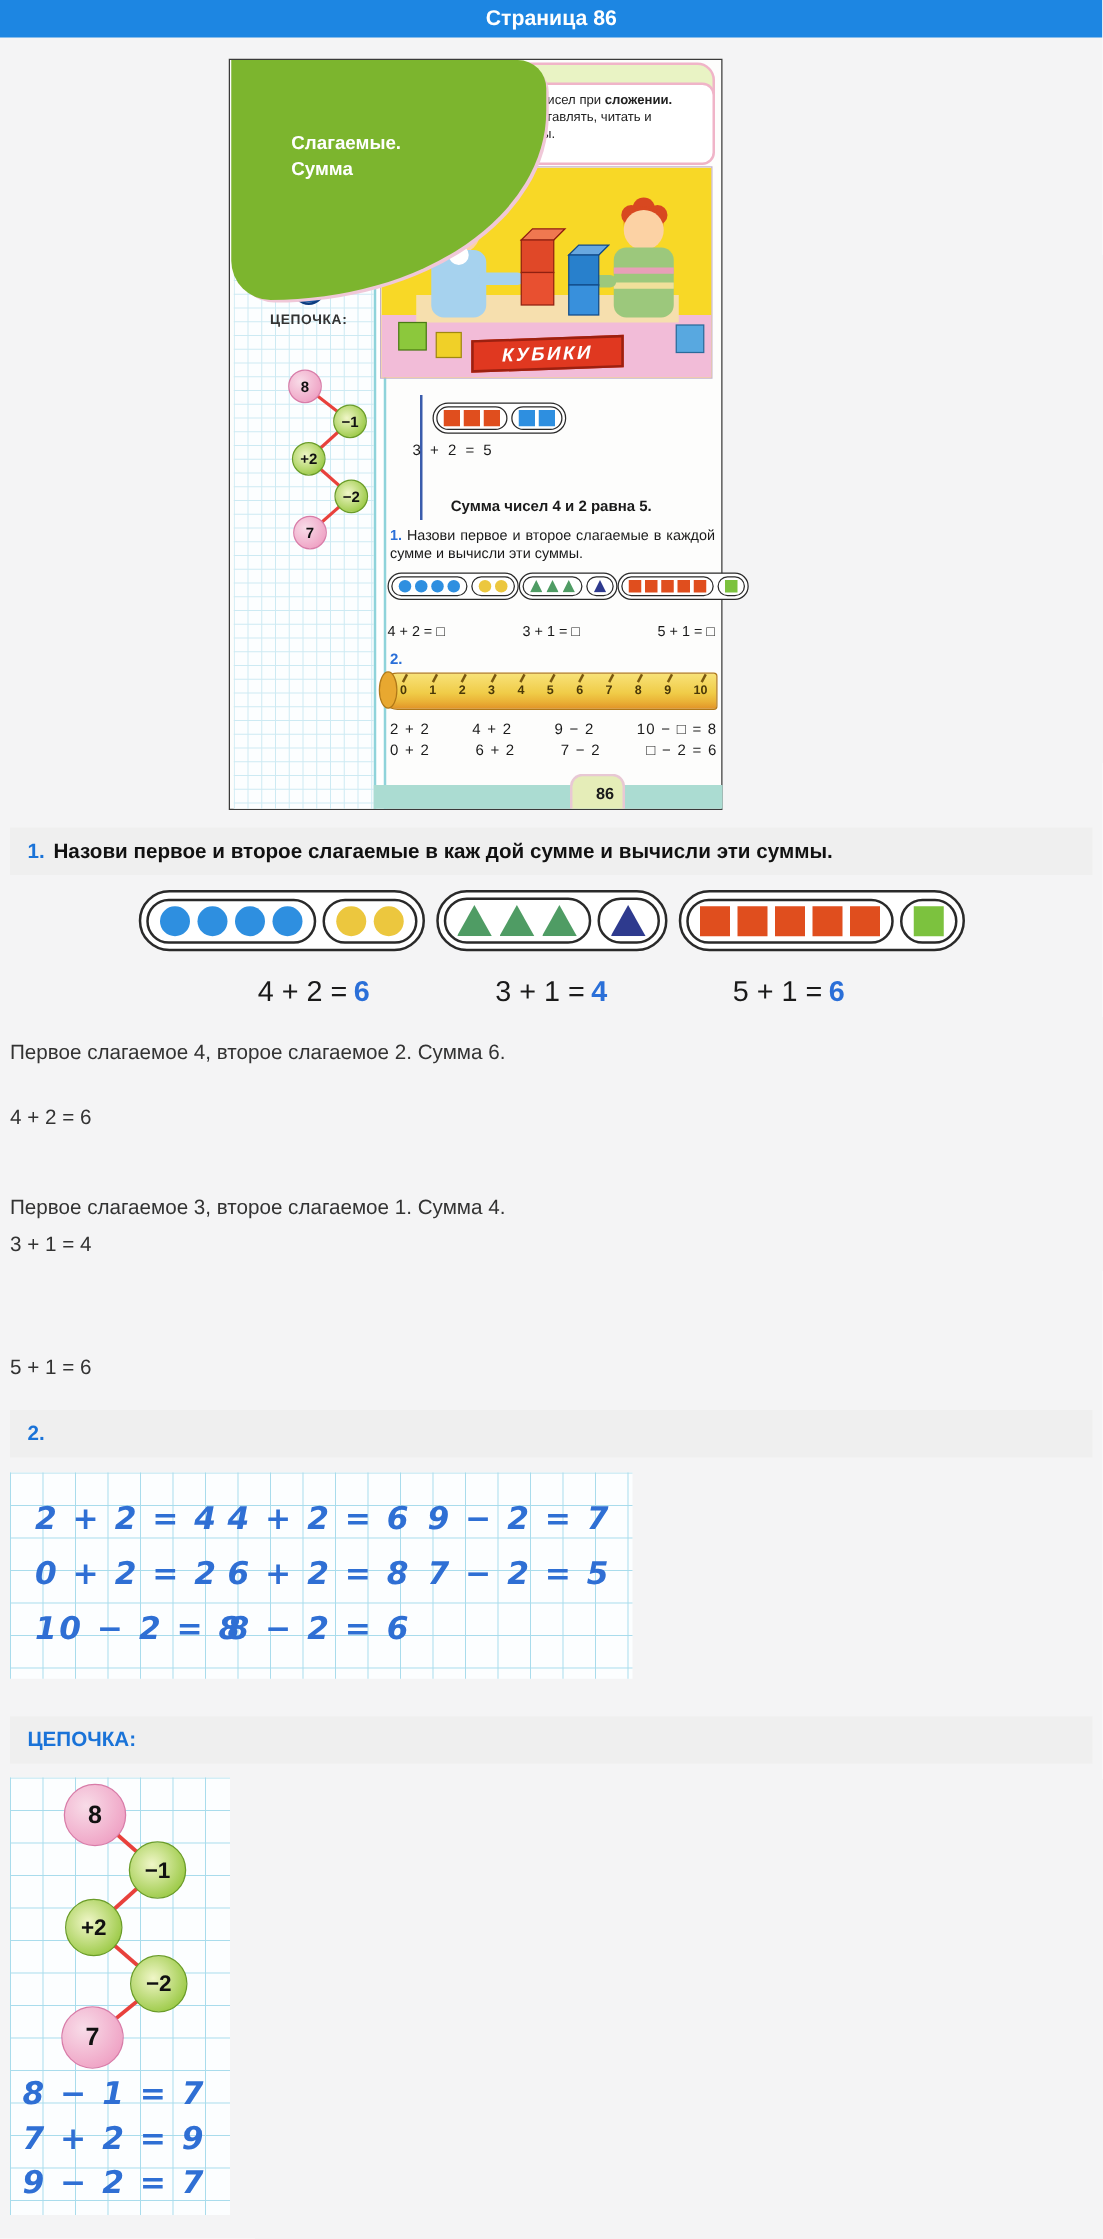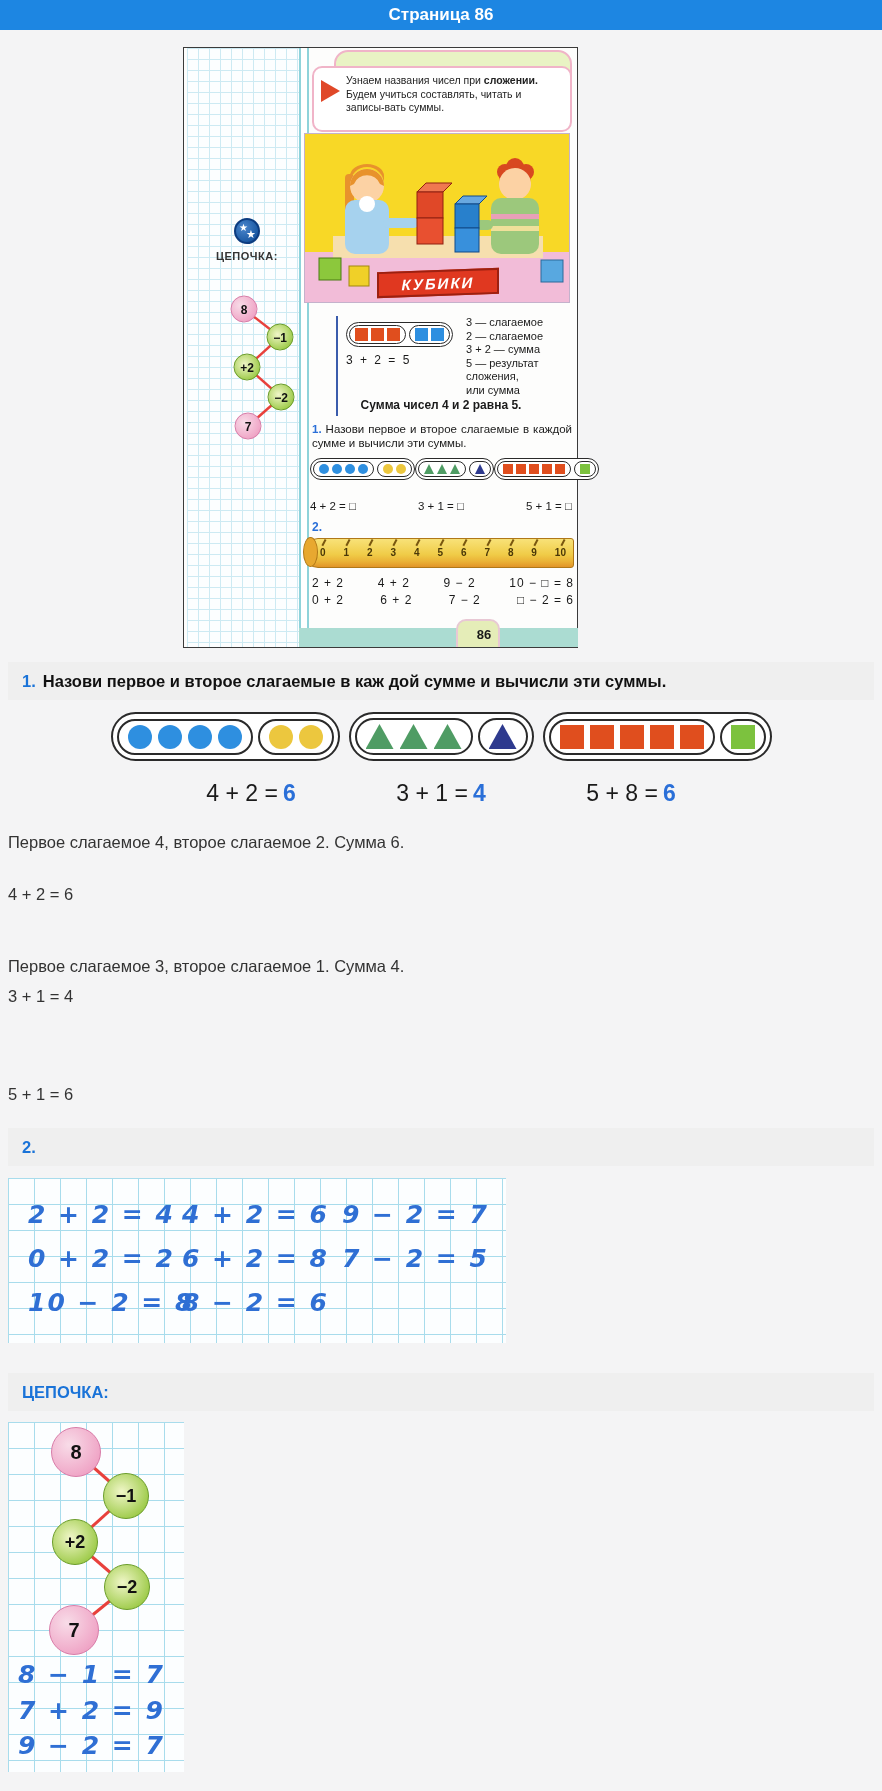--- a/index.html
+++ b/index.html
@@ -64,21 +64,21 @@
   .cap .sub { border:1.5px solid #2a2a2a; border-radius:999px; padding:2px 5px; display:flex;
               gap:3px; align-items:center; }
   .sh { flex:none; }
   .sh.c { border-radius:50%; }
   .sh.t { clip-path:polygon(50% 0, 100% 100%, 0 100%); }
   .blueC { background:#2e8fe0; } .yellowC { background:#ecc73e; }
   .greenT { background:#4f9c64; } .navyT { background:#2e3a8e; }
   .redS  { background:#e04e1e; } .greenS { background:#7cc23e; }
   .ex-capsule { position:absolute; left:162px; top:274px; }
   .ex-capsule .sh { width:13px; height:13px; }
-  .ex-eq { position:absolute; left:162px; top:305px; font-size:12px; letter-spacing:2px; }
+  .ex-eq { position:absolute; left:146px; top:305px; font-size:12px; letter-spacing:2px; }
   .ex-defs { position:absolute; left:282px; top:268px; font-size:11px; line-height:13.5px; }
   .ex-summary { position:absolute; left:126px; top:350px; width:262px; text-align:center;
                 font-weight:bold; font-size:12px; }
   .task1-scan { position:absolute; left:128px; top:374px; width:260px; font-size:11.5px;
                 line-height:14px; text-align:justify; }
   .bluenum { color:#2a6fd8; font-weight:bold; }
   .scan-beads { position:absolute; left:126px; top:410px; width:264px; display:flex;
                 justify-content:space-between; }
   .scan-beads .sh { width:10px; height:10px; }
   .scan-sums { position:absolute; left:126px; top:452px; width:262px; display:flex;
@@ -144,20 +144,26 @@
 
   <header class="topbar">
     <h1>Страница 86</h1>
   </header>
 
   <section class="scan">
     <div class="leftcol"></div>
     <div class="coldivider"></div>
     <div class="paleshape"></div>
 
+    <div class="blob">
+      <div class="topic">
+        <div>Слагаемые.</div>
+        <div>Сумма</div>
+      </div>
+    </div>
 
     <div class="globe">
       <span class="st1">★</span>
         <span class="st2">★</span>
     </div>
     <div class="chainlabel">ЦЕПОЧКА:</div>
 
     <svg class="chain-lines" style="left:40px; top:245px;" width="80" height="150">
       <line x1="20" y1="16" x2="56" y2="44" stroke="#e8413c" stroke-width="2.5"></line>
       <line x1="56" y1="44" x2="23" y2="74" stroke="#e8413c" stroke-width="2.5"></line>
@@ -215,27 +221,20 @@
           <i class="sh redS"></i>
           <i class="sh redS"></i>
           <i class="sh redS"></i>
         </span>
       <span class="sub">
           <i class="sh blueC"></i>
           <i class="sh blueC"></i>
         </span>
     </div>
     <div class="ex-eq">3 + 2 = 5</div>
-    <div class="ex-defs">
-      <div>3 — слагаемое</div>
-      <div>2 — слагаемое</div>
-      <div>3 + 2 — сумма</div>
-      <div>5 — результат сложения,</div>
-      <div>или сумма</div>
-    </div>
     <div class="ex-summary">Сумма чисел 4 и 2 равна 5.</div>
 
     <div class="task1-scan">
       <span class="bluenum">1.</span>
       <span>Назови первое и второе слагаемые в каждой сумме и вычисли эти суммы.</span>
     </div>
 
     <div class="scan-beads">
       <div class="cap">
         <span class="sub">
@@ -356,21 +355,21 @@
         </span>
       <span class="sub">
           <i class="sh greenS"></i>
         </span>
     </div>
   </div>
 
   <div class="sums-big">
     <div class="sum s1"><span>4 + 2 =</span><span class="ans">6</span></div>
     <div class="sum s2"><span>3 + 1 =</span><span class="ans">4</span></div>
-    <div class="sum s3"><span>5 + 8 =</span><span class="ans">6</span></div>
+    <div class="sum s3"><span>5 + 1 =</span><span class="ans">6</span></div>
   </div>
 
   <p class="para" style="top:833px;">Первое слагаемое 4, второе слагаемое 2. Сумма 6.</p>
   <p class="para" style="top:885px;">4 + 2 = 6</p>
   <p class="para" style="top:937px;margin-top:20px;">Первое слагаемое 3, второе слагаемое 1. Сумма 4.</p>
   <p class="para" style="top:987px;">3 + 1 = 4</p>
   <p class="para" style="top:1085px;">5 + 1 = 6</p>
 
   <section class="bar" id="bar2">
     <span class="num">2.</span>

